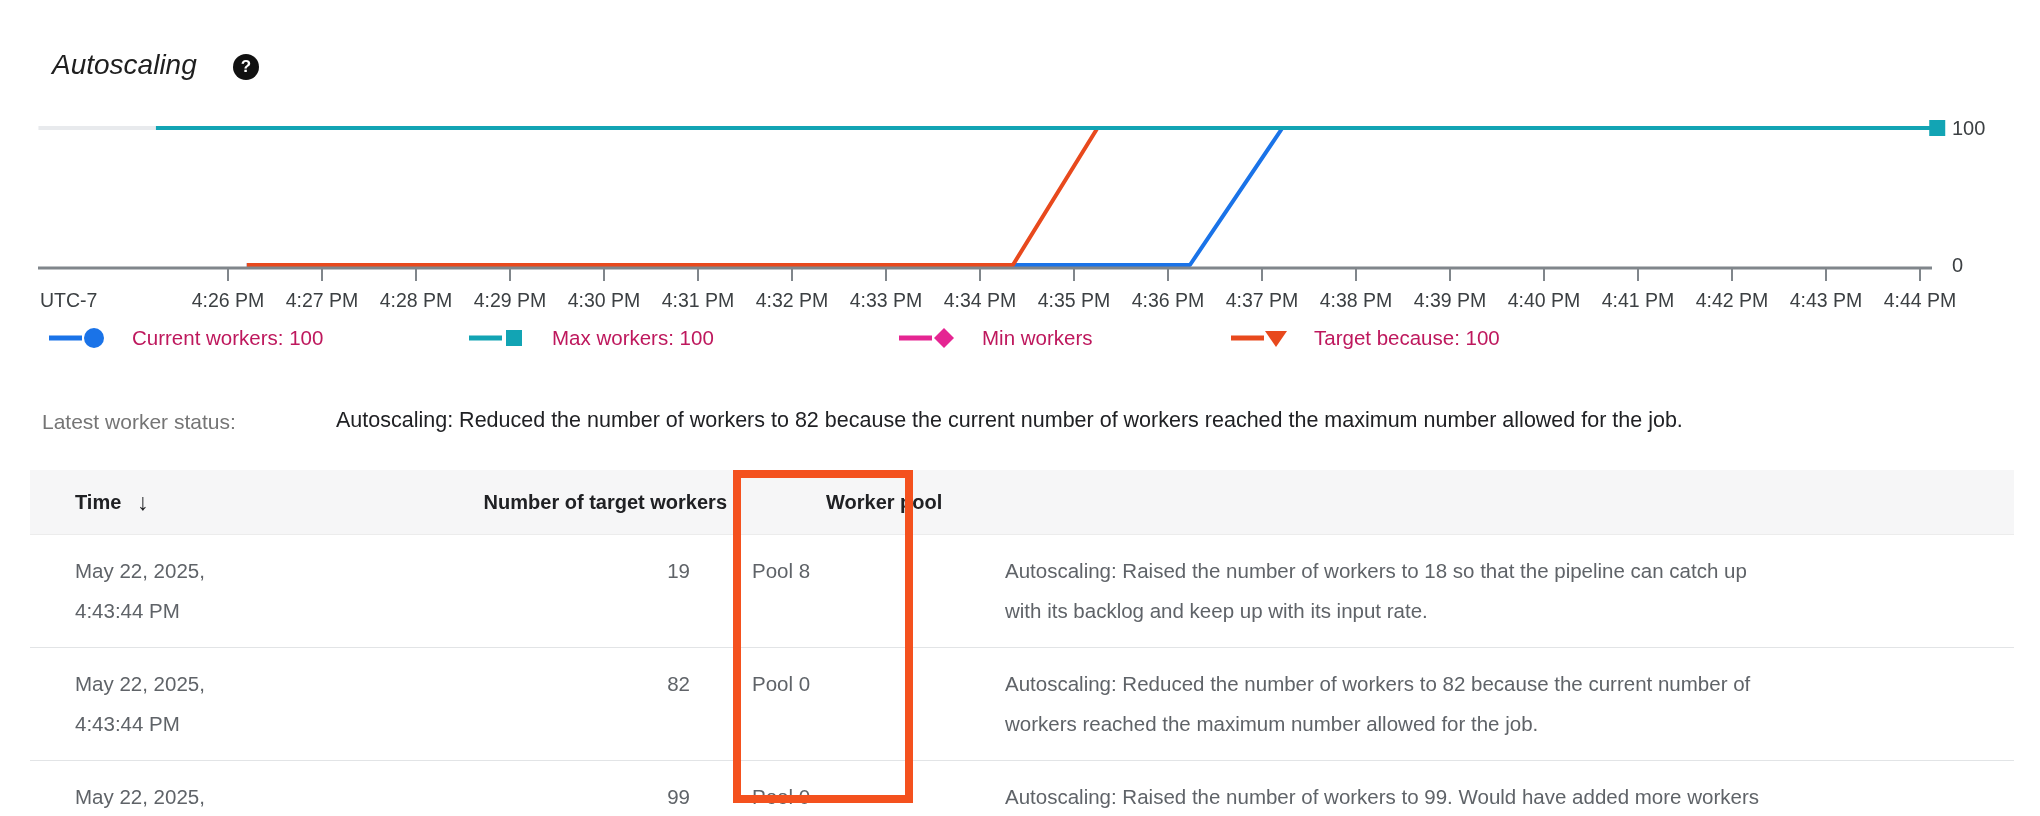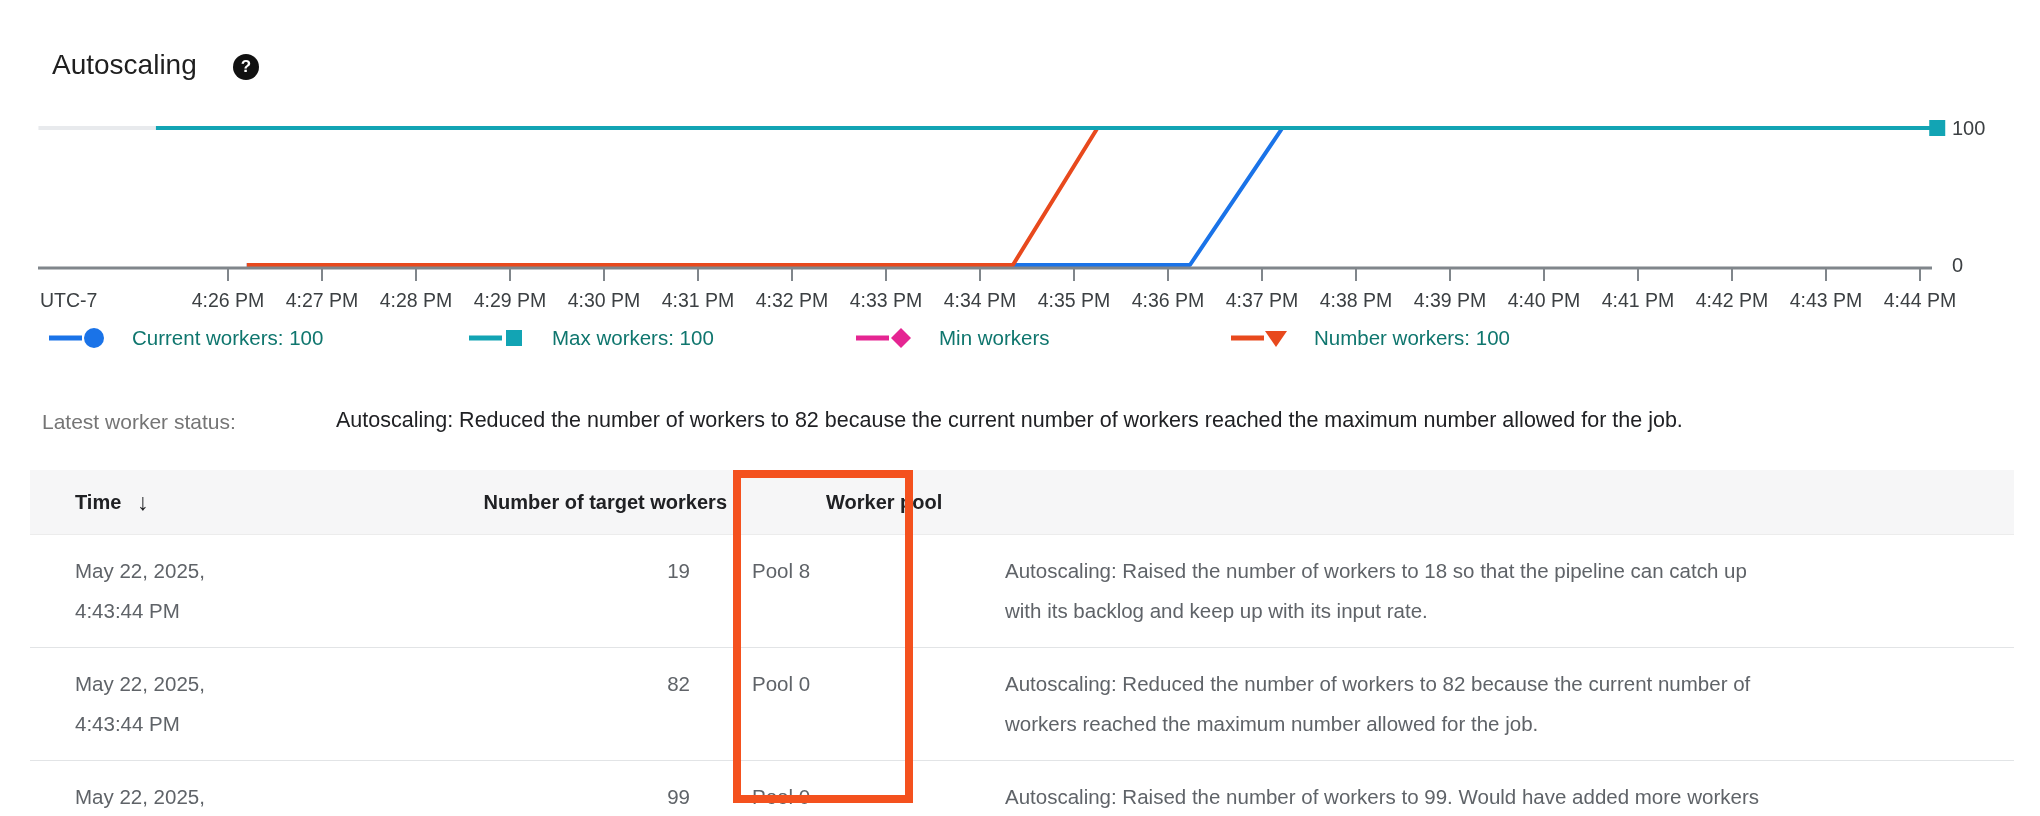--- a/index.html
+++ b/index.html
@@ -2,30 +2,30 @@
 <html><head>
 <meta charset="utf-8">
 <style>
   html,body{margin:0;padding:0;}
   body{
     width:2040px;height:816px;position:relative;overflow:hidden;
     background:#ffffff;color:#202124;
     font-family:"Liberation Sans","DejaVu Sans",sans-serif;
   }
   
-  .section-title{position:absolute;left:52px;top:50px;font-size:28px;line-height:30px;color:#1f1f1f;}
+  .section-title{position:absolute;left:52px;top:50px;font-size:28px;line-height:30px;color:#1f1f1f;font-style:italic;}
   .help-icon{position:absolute;left:233px;top:54px;width:26px;height:26px;border-radius:50%;
     background:#111111;color:#ffffff;display:flex;align-items:center;justify-content:center;
     font-size:17px;font-weight:bold;cursor:pointer;user-select:none;}
   
   #chart{position:absolute;left:0;top:0;width:2040px;height:400px;}
   
   .legend-item{position:absolute;top:324px;display:flex;align-items:center;height:28px;}
   .legend-item .lm{flex:0 0 auto;}
-  .legend-label{font-size:20.5px;color:#0f766e;margin-left:26px;white-space:nowrap;}
+  .legend-label{font-size:20.5px;color:#be185d;margin-left:26px;white-space:nowrap;}
   
   .lws-label{position:absolute;left:42px;top:410px;font-size:21px;color:#757575;white-space:nowrap;}
   .lws-value{position:absolute;left:336px;top:408px;font-size:21.5px;color:#202124;white-space:nowrap;}
   
   .wtable{position:absolute;left:30px;top:470px;width:1984px;font-size:20.5px;}
   .thead{display:flex;align-items:center;height:64px;background:#f6f6f7;border-bottom:1px solid #ececec;
     font-weight:bold;color:#202124;font-size:20px;gap:37px;}
   .c1{width:350px;box-sizing:border-box;padding-left:45px;}
   .c2{width:330px;box-sizing:border-box;text-align:right;padding-right:20px;}
   .c3{width:240px;box-sizing:border-box;padding-left:42px;}
@@ -102,33 +102,33 @@
   </svg>
   <span class="legend-label">Current workers: 100</span>
 </div>
 <div class="legend-item" style="left:468px">
   <svg class="lm" width="58" height="26" style="--c: #12A4B4;">
     <line x1="1" y1="13" x2="34" y2="13" stroke="var(--c)" stroke-width="5"></line>
       <rect x="38" y="5" width="16" height="16" fill="var(--c)"></rect>
   </svg>
   <span class="legend-label">Max workers: 100</span>
 </div>
-<div class="legend-item" style="left:855px">
+<div class="legend-item" style="left:898px">
   <svg class="lm" width="58" height="26" style="--c: #E52592;">
     <line x1="1" y1="13" x2="34" y2="13" stroke="var(--c)" stroke-width="5"></line>
       <polygon points="46,3 56,13 46,23 36,13" fill="var(--c)"></polygon>
   </svg>
   <span class="legend-label">Min workers</span>
 </div>
 <div class="legend-item" style="left:1230px">
   <svg class="lm" width="58" height="26" style="--c: #E8491D;">
     <line x1="1" y1="13" x2="34" y2="13" stroke="var(--c)" stroke-width="5"></line>
       <polygon points="35,6 57,6 46,22" fill="var(--c)"></polygon>
   </svg>
-  <span class="legend-label">Number workers: 100</span>
+  <span class="legend-label">Target because: 100</span>
 </div>
 
 <div class="lws-label">Latest worker status:</div>
 <div class="lws-value">Autoscaling: Reduced the number of workers to 82 because the current number of workers reached the maximum number allowed for the job.</div>
 
 <div class="wtable">
   <div class="thead">
     <div class="c1">
       <span>Time</span><span class="sort-arrow">↓</span>
     </div>

